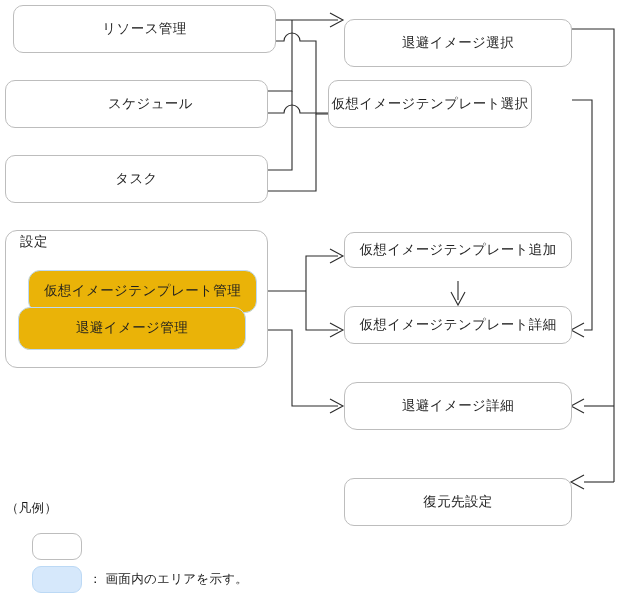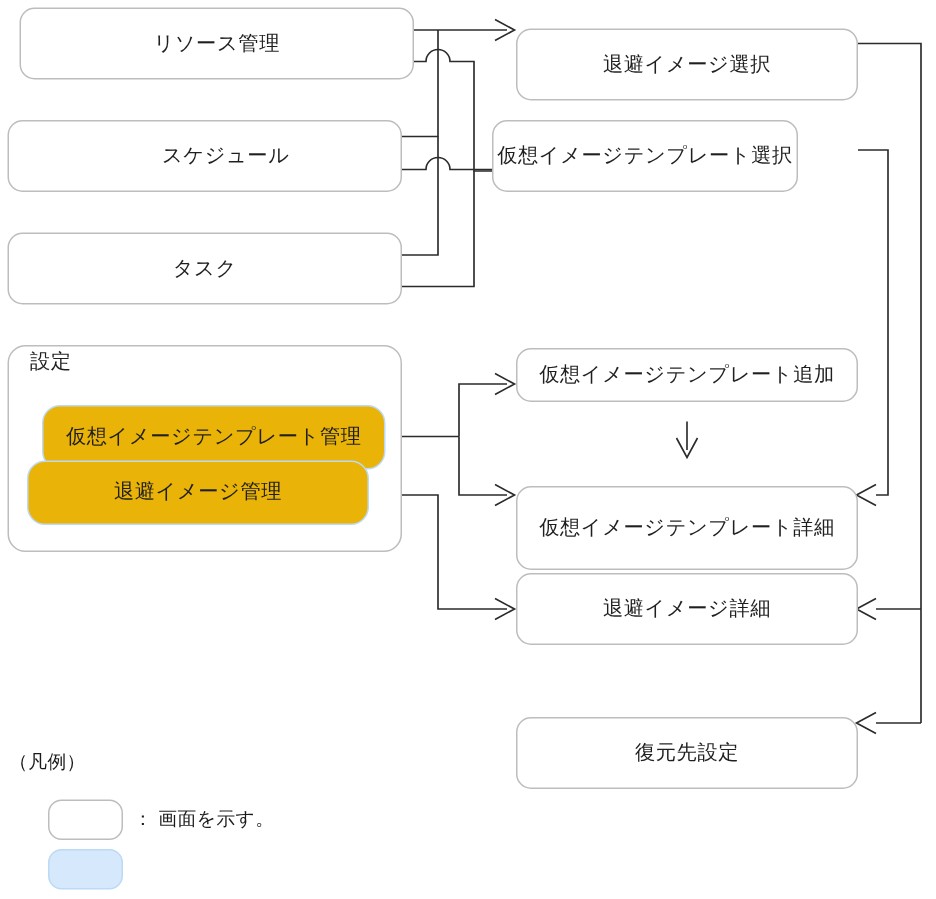--- a/index.html
+++ b/index.html
@@ -93,28 +93,28 @@
 <div class="node area" style="left:28px;top:270px;width:229px;height:43px;">仮想イメージテンプレート管理</div>
 
 <div class="node area" style="left:18px;top:307px;width:228px;height:43px;">退避イメージ管理</div>
 
 <div class="node" style="left:344px;top:19px;width:228px;height:48px;">退避イメージ選択</div>
 
 <div class="node" style="left:328px;top:80px;width:204px;height:48px;">仮想イメージテンプレート選択</div>
 
 <div class="node" style="left:344px;top:232px;width:228px;height:36px;">仮想イメージテンプレート追加</div>
 
-<div class="node" style="left:344px;top:324px;width:228px;height:56px;">仮想イメージテンプレート詳細</div>
+<div class="node" style="left:344px;top:306px;width:228px;height:38px;">仮想イメージテンプレート詳細</div>
 
-<div class="node" style="left:344px;top:382px;width:228px;height:48px;">退避イメージ詳細</div>
+<div class="node" style="left:344px;top:382px;width:228px;height:48px;border-radius:13px;">退避イメージ詳細</div>
 
 <div class="node" style="left:344px;top:478px;width:228px;height:48px;">復元先設定</div>
 
 <div class="legend-title">（凡例）</div>
 
 <div class="legend-row" style="left:32px;top:533px;">
   <div class="legend-swatch"></div>
-  <div class="legend-text">： 画面を示す。</div>
 </div>
 
 <div class="legend-row" style="left:32px;top:566px;">
   <div class="legend-swatch area"></div>
+  <div class="legend-text">： 画面内のエリアを示す。</div>
 </div>
 
 </body></html>

